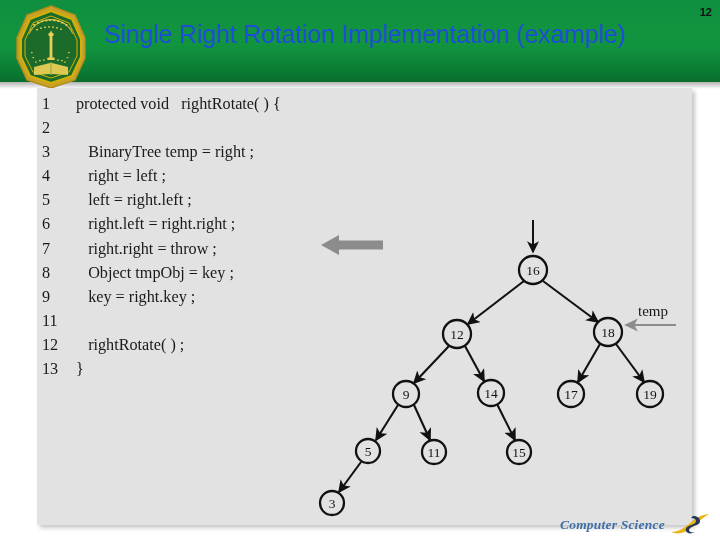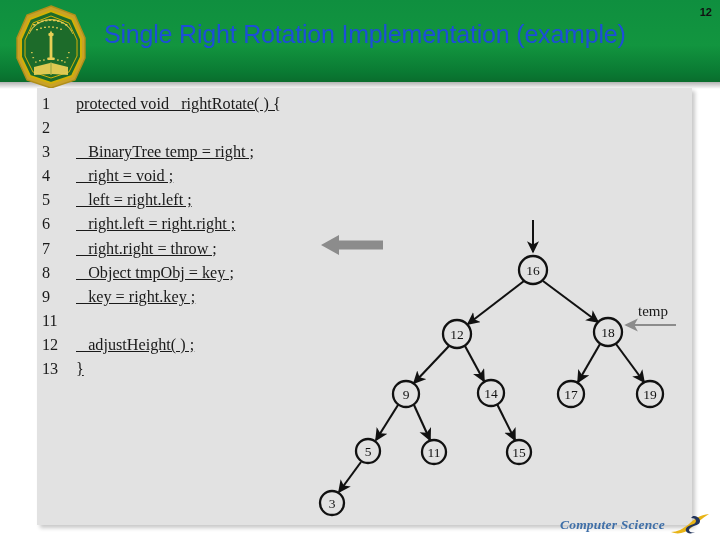--- a/index.html
+++ b/index.html
@@ -95,21 +95,20 @@
     white-space: pre;
   }
   .code-num {
     display: inline-block;
     width: 34px;
     text-align: left;
     padding-left: 3px;
   }
   .code-text {
     display: inline-block;
-    text-decoration: underline;
   }
 
   
   #line3-arrow {
     position: absolute;
     left: 284px;
     top: 146px;
     width: 62px;
     height: 22px;
   }
@@ -237,21 +236,21 @@
       </div>
       <div class="code-line">
         <span class="code-num">2</span>
       </div>
       <div class="code-line">
         <span class="code-num">3</span>
         <span class="code-text">   BinaryTree temp = right ;</span>
       </div>
       <div class="code-line">
         <span class="code-num">4</span>
-        <span class="code-text">   right = void ;</span>
+        <span class="code-text">   right = left ;</span>
       </div>
       <div class="code-line">
         <span class="code-num">5</span>
         <span class="code-text">   left = right.left ;</span>
       </div>
       <div class="code-line">
         <span class="code-num">6</span>
         <span class="code-text">   right.left = right.right ;</span>
       </div>
       <div class="code-line">
@@ -264,21 +263,21 @@
       </div>
       <div class="code-line">
         <span class="code-num">9</span>
         <span class="code-text">   key = right.key ;</span>
       </div>
       <div class="code-line">
         <span class="code-num">11</span>
       </div>
       <div class="code-line">
         <span class="code-num">12</span>
-        <span class="code-text">   adjustHeight( ) ;</span>
+        <span class="code-text">   rightRotate( ) ;</span>
       </div>
       <div class="code-line">
         <span class="code-num">13</span>
         <span class="code-text">}</span>
       </div>
     </div>
 
     <svg id="line3-arrow" viewBox="0 0 62 22" xmlns="http://www.w3.org/2000/svg">
       <polygon points="0,11 18,1 18,6.5 62,6.5 62,15.5 18,15.5 18,21" fill="#8c8c8c"></polygon>
     </svg>

